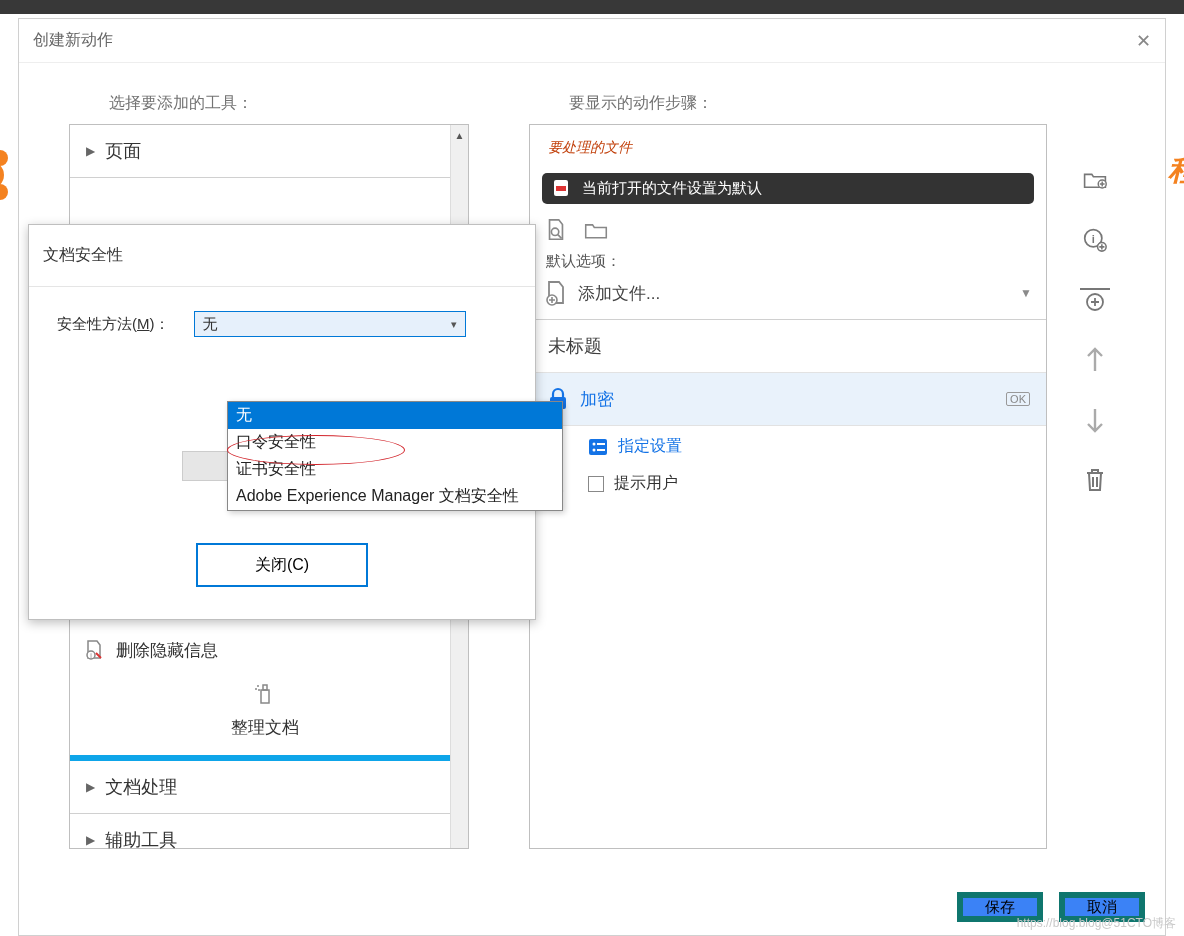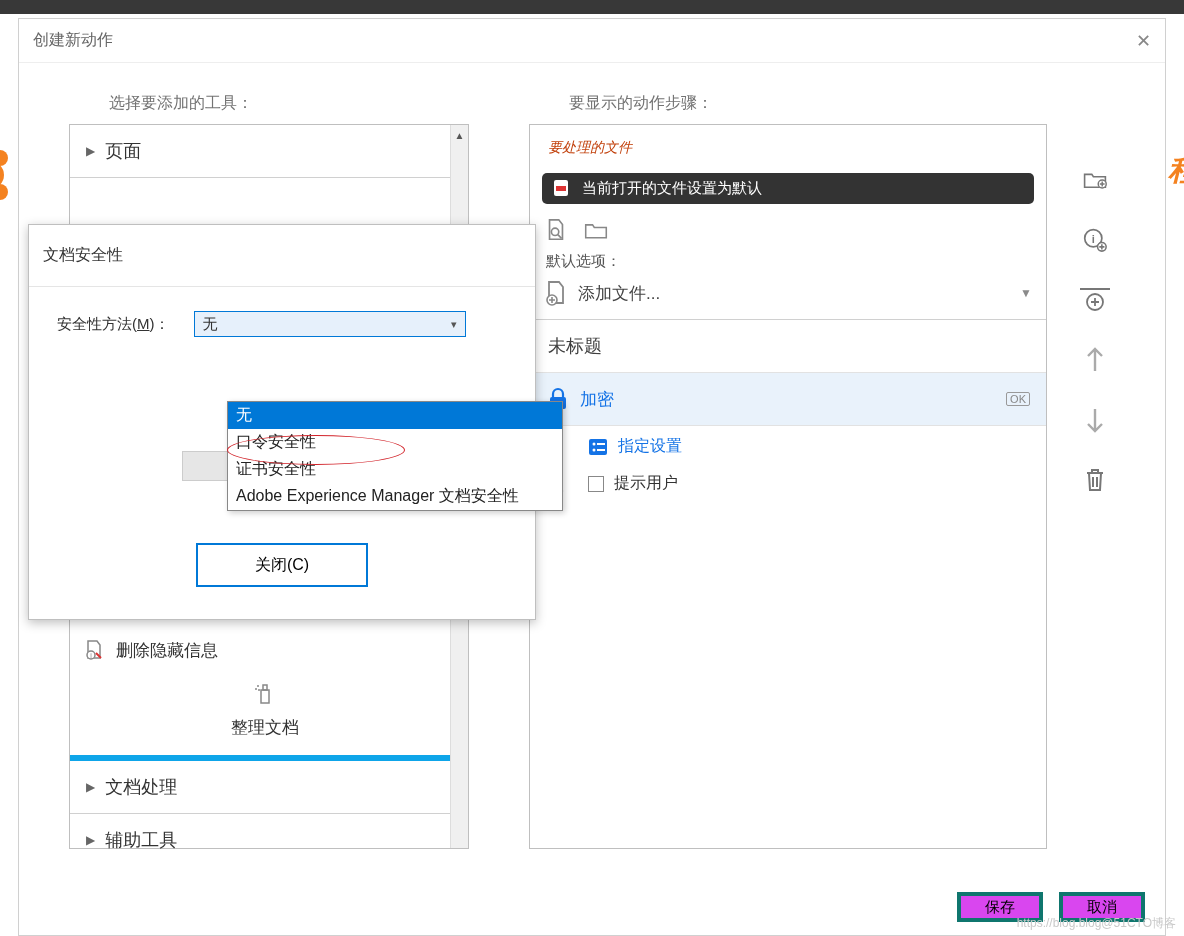--- a/index.html
+++ b/index.html
@@ -40,21 +40,21 @@
   .encrypt-row { background:#e9f2fb; padding:14px 16px; display:flex; align-items:center; gap:10px; font-size:17px; color:#1473e6; border-bottom:1px solid #e2e2e2; }
   .encrypt-ok { margin-left:auto; color:#888; font-size:14px; border:1px solid #999; padding:0 3px; border-radius:2px; font-size:11px; }
   .sub-step { padding:10px 16px 6px 58px; display:flex; align-items:center; gap:10px; font-size:16px; }
   .sub-step.link { color:#1473e6; }
   .chk { width:16px; height:16px; border:1px solid #888; display:inline-block; }
 
   .right-rail { width:60px; display:flex; flex-direction:column; align-items:center; gap:36px; padding-top:44px; color:#777; }
   .rail-divider { width:30px; height:2px; background:#777; }
 
   .foot { height:56px; display:flex; justify-content:flex-end; align-items:center; gap:16px; padding:0 20px; }
-  .btn { min-width:86px; height:30px; border:4px solid #0f766e; background:#d946ef; font-size:15px; display:flex; align-items:center; justify-content:center; cursor:pointer; }
+  .btn { min-width:86px; height:30px; border:6px solid #0f766e; background:#3b82f6; font-size:15px; display:flex; align-items:center; justify-content:center; cursor:pointer; }
 
   
   .sec-dialog { position:absolute; top:224px; left:28px; width:508px; height:396px; background:#fff; border:1px solid #bfbfbf; box-shadow:0 3px 10px rgba(0,0,0,0.25); z-index:30; }
   .sec-title { padding:20px 14px 20px; font-size:16px; color:#333; border-bottom:1px solid #e5e5e5; }
   .sec-body { padding:24px 28px; display:flex; flex-direction:column; gap:18px; position:relative; }
   .sec-row { display:flex; align-items:center; gap:24px; }
   .sec-label { font-size:15px; color:#333; }
   .sec-label u { text-decoration:underline; }
   .sec-select { width:272px; height:26px; border:1px solid #0078d7; background:#e6f0fb; display:flex; align-items:center; padding:0 8px; font-size:15px; color:#333; position:relative; }
   .sec-select .chev { margin-left:auto; font-size:11px; color:#555; }

